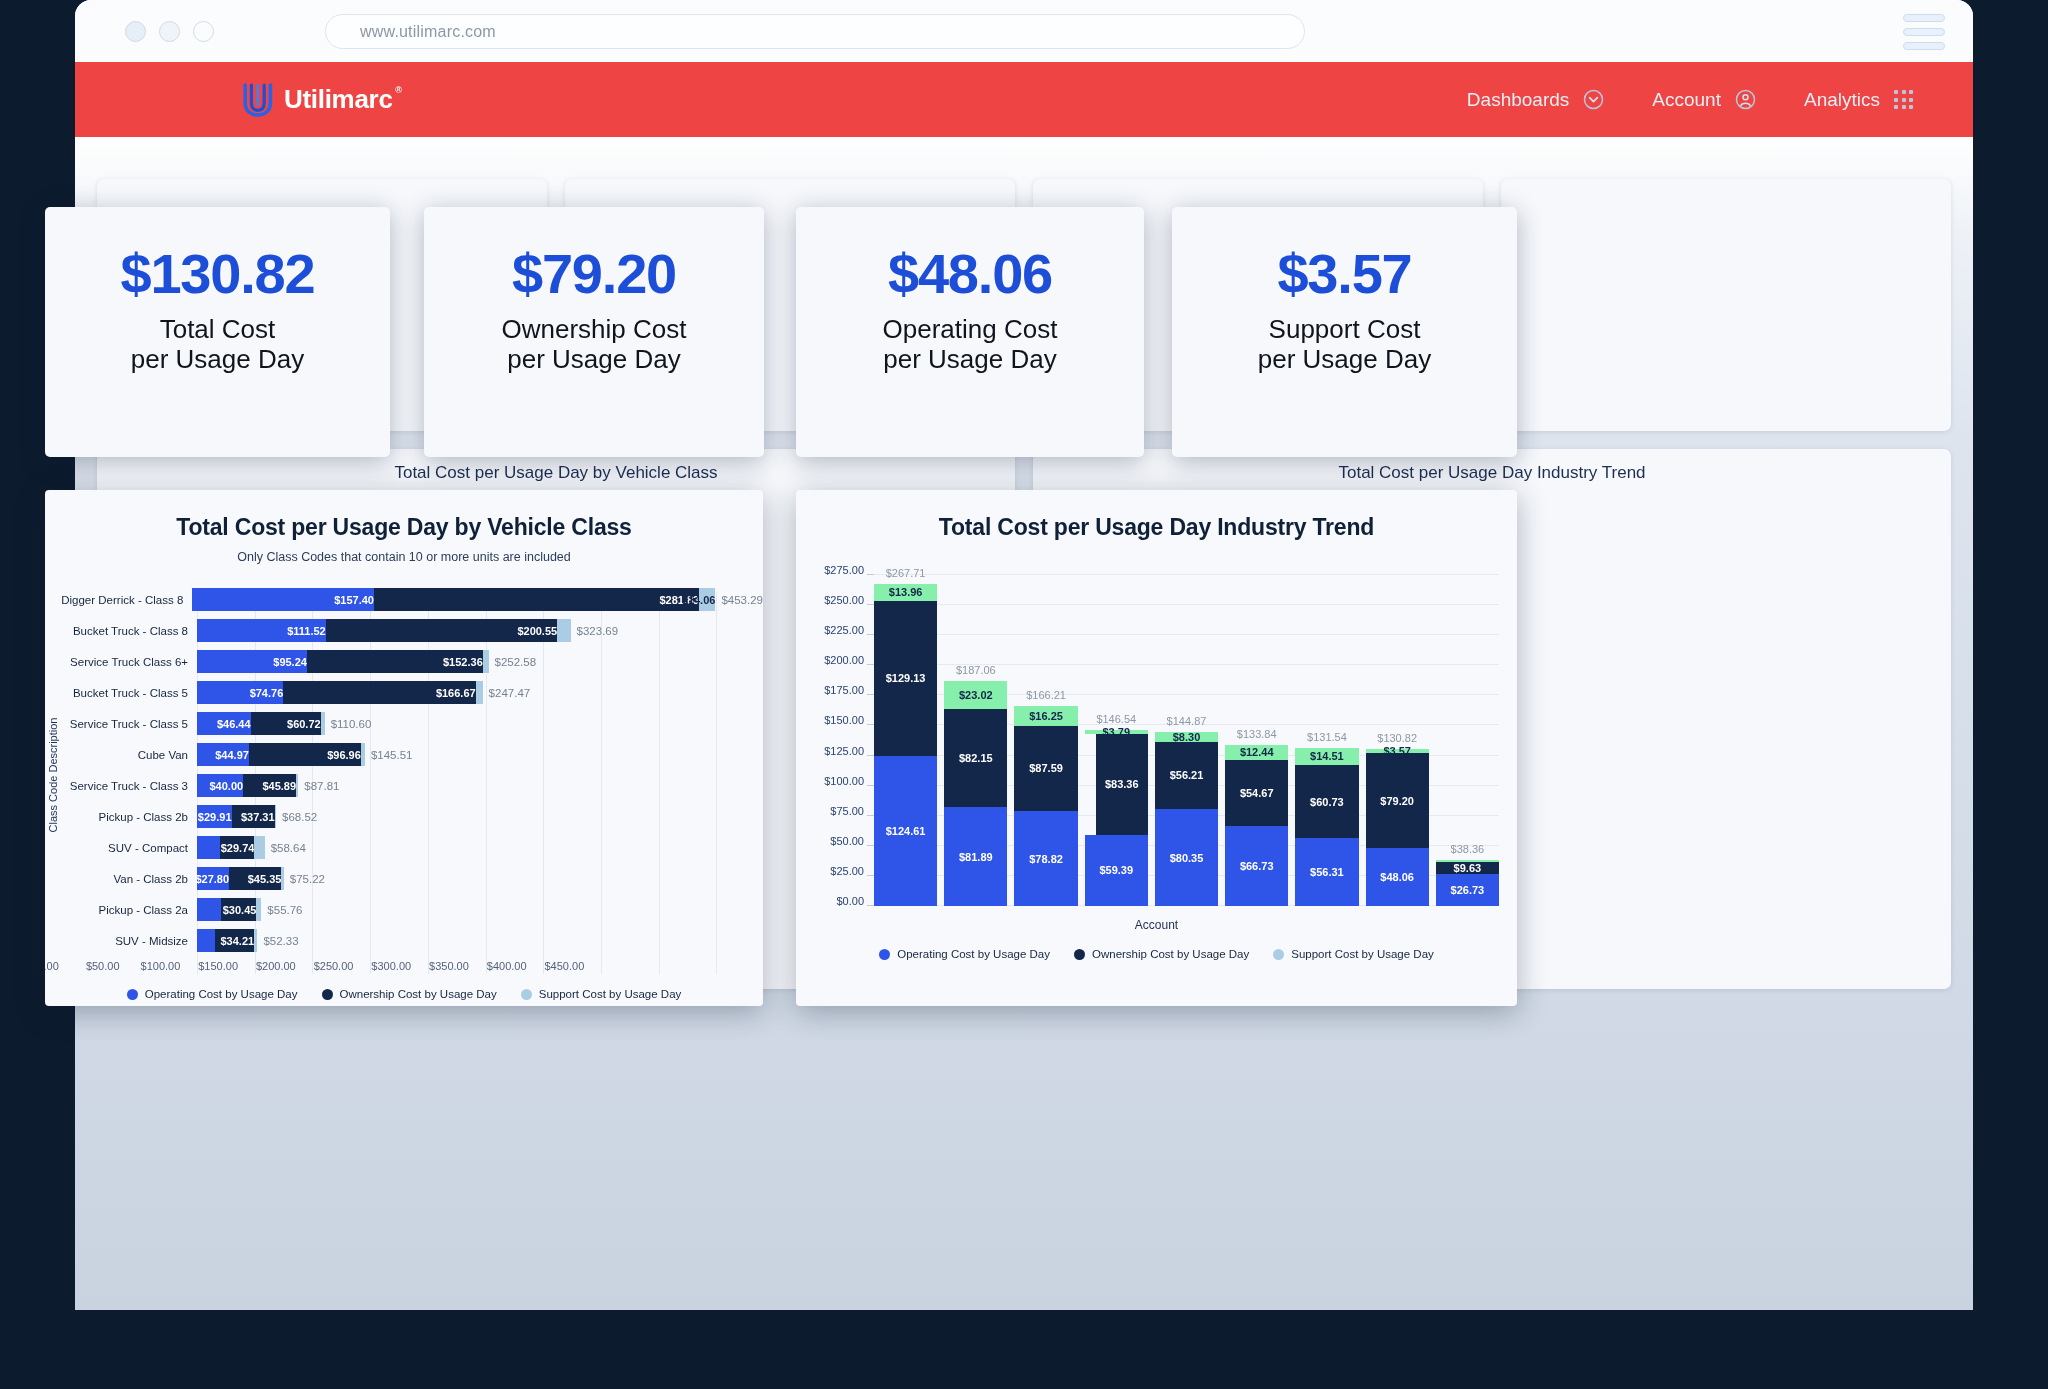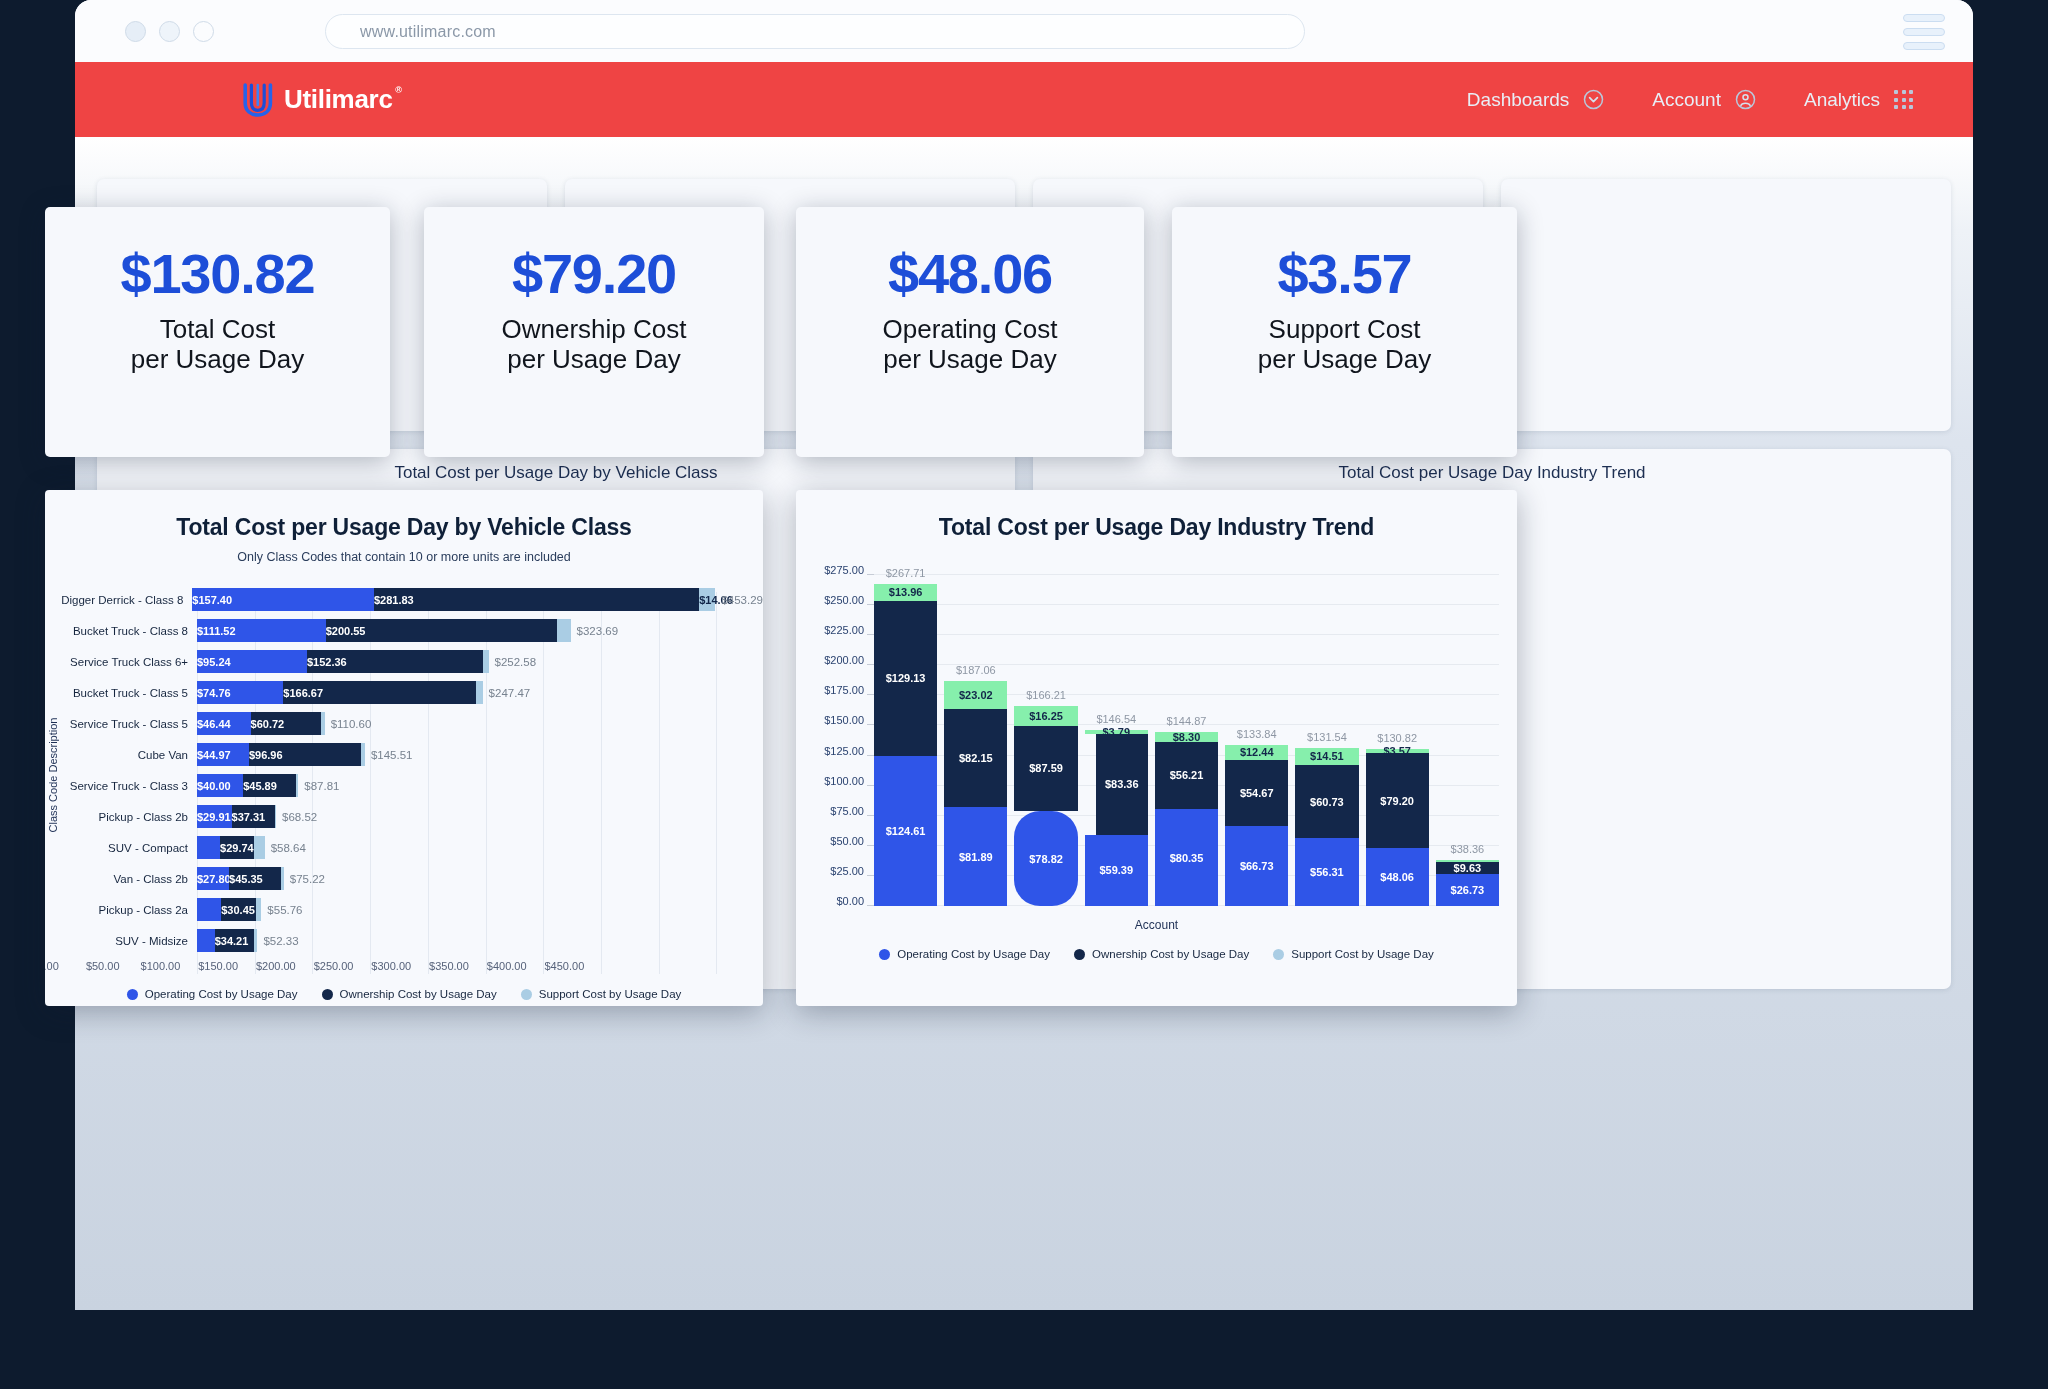--- a/index.html
+++ b/index.html
@@ -98,21 +98,21 @@
   .yaxis-title {
     position: absolute; left: 8px; top: 185px; transform: rotate(-90deg) translate(-50%,0);
     transform-origin: left center; font-size: 11px; color: #1e3055; white-space: nowrap;
   }
   .hrow { display: flex; align-items: center; height: 31px; }
   .hrow .rlabel {
     width: 152px; text-align: right; padding-right: 9px;
     font-size: 11.5px; color: #16263f; white-space: nowrap;
   }
   .hbars { position: relative; flex: 1; height: 100%; display: flex; align-items: center; }
-  .seg { height: 23px; display: flex; align-items: center; justify-content: flex-start; }
+  .seg { height: 23px; display: flex; align-items: center; justify-content: flex-end; }
   .seg.op { background: #2f55e8; }
   .seg.ow { background: #13274a; }
   .seg.su { background: #aacde4; }
   .seg span { font-size: 11px; font-weight: 700; color: #ffffff; white-space: nowrap; }
   .seg.su span { color: #13274a; }
   .tot { font-size: 11.5px; color: #77828f; margin-left: 6px; white-space: nowrap; }
   .gridlines { position: absolute; left: 152px; right: 0; top: 8px; bottom: 0; pointer-events: none; }
   .gridlines i { position: absolute; top: 0; bottom: 0; width: 1px; background: #e4e9f1; }
   .xaxis { display: flex; margin-top: 4px; padding-left: 152px; position: relative; height: 18px; }
   .xtick { position: absolute; font-size: 11px; color: #56627a; transform: translateX(-50%); white-space: nowrap; }
@@ -535,21 +535,21 @@
             </div>
             <div class="vcol">
               <div class="vtot" style="bottom: 205.056px;">$166.21</div>
               <div class="vstack">
                 <div class="vseg su" style="height: 19.5591px;">
                   <span>$16.25</span>
                 </div>
                 <div class="vseg ow" style="height: 85.6267px;">
                   <span>$87.59</span>
                 </div>
-                <div class="vseg op" style="height: 94.8706px; border-radius: 26px;">
+                <div class="vseg op" style="height: 94.8706px;">
                   <span>$78.82</span>
                 </div>
               </div>
             </div>
             <div class="vcol">
               <div class="vtot" style="bottom: 181.381px;">$146.54</div>
               <div class="vstack">
                 <div class="vseg su" style="height: 4.56178px;">
                   <span>$3.79</span>
                 </div>

